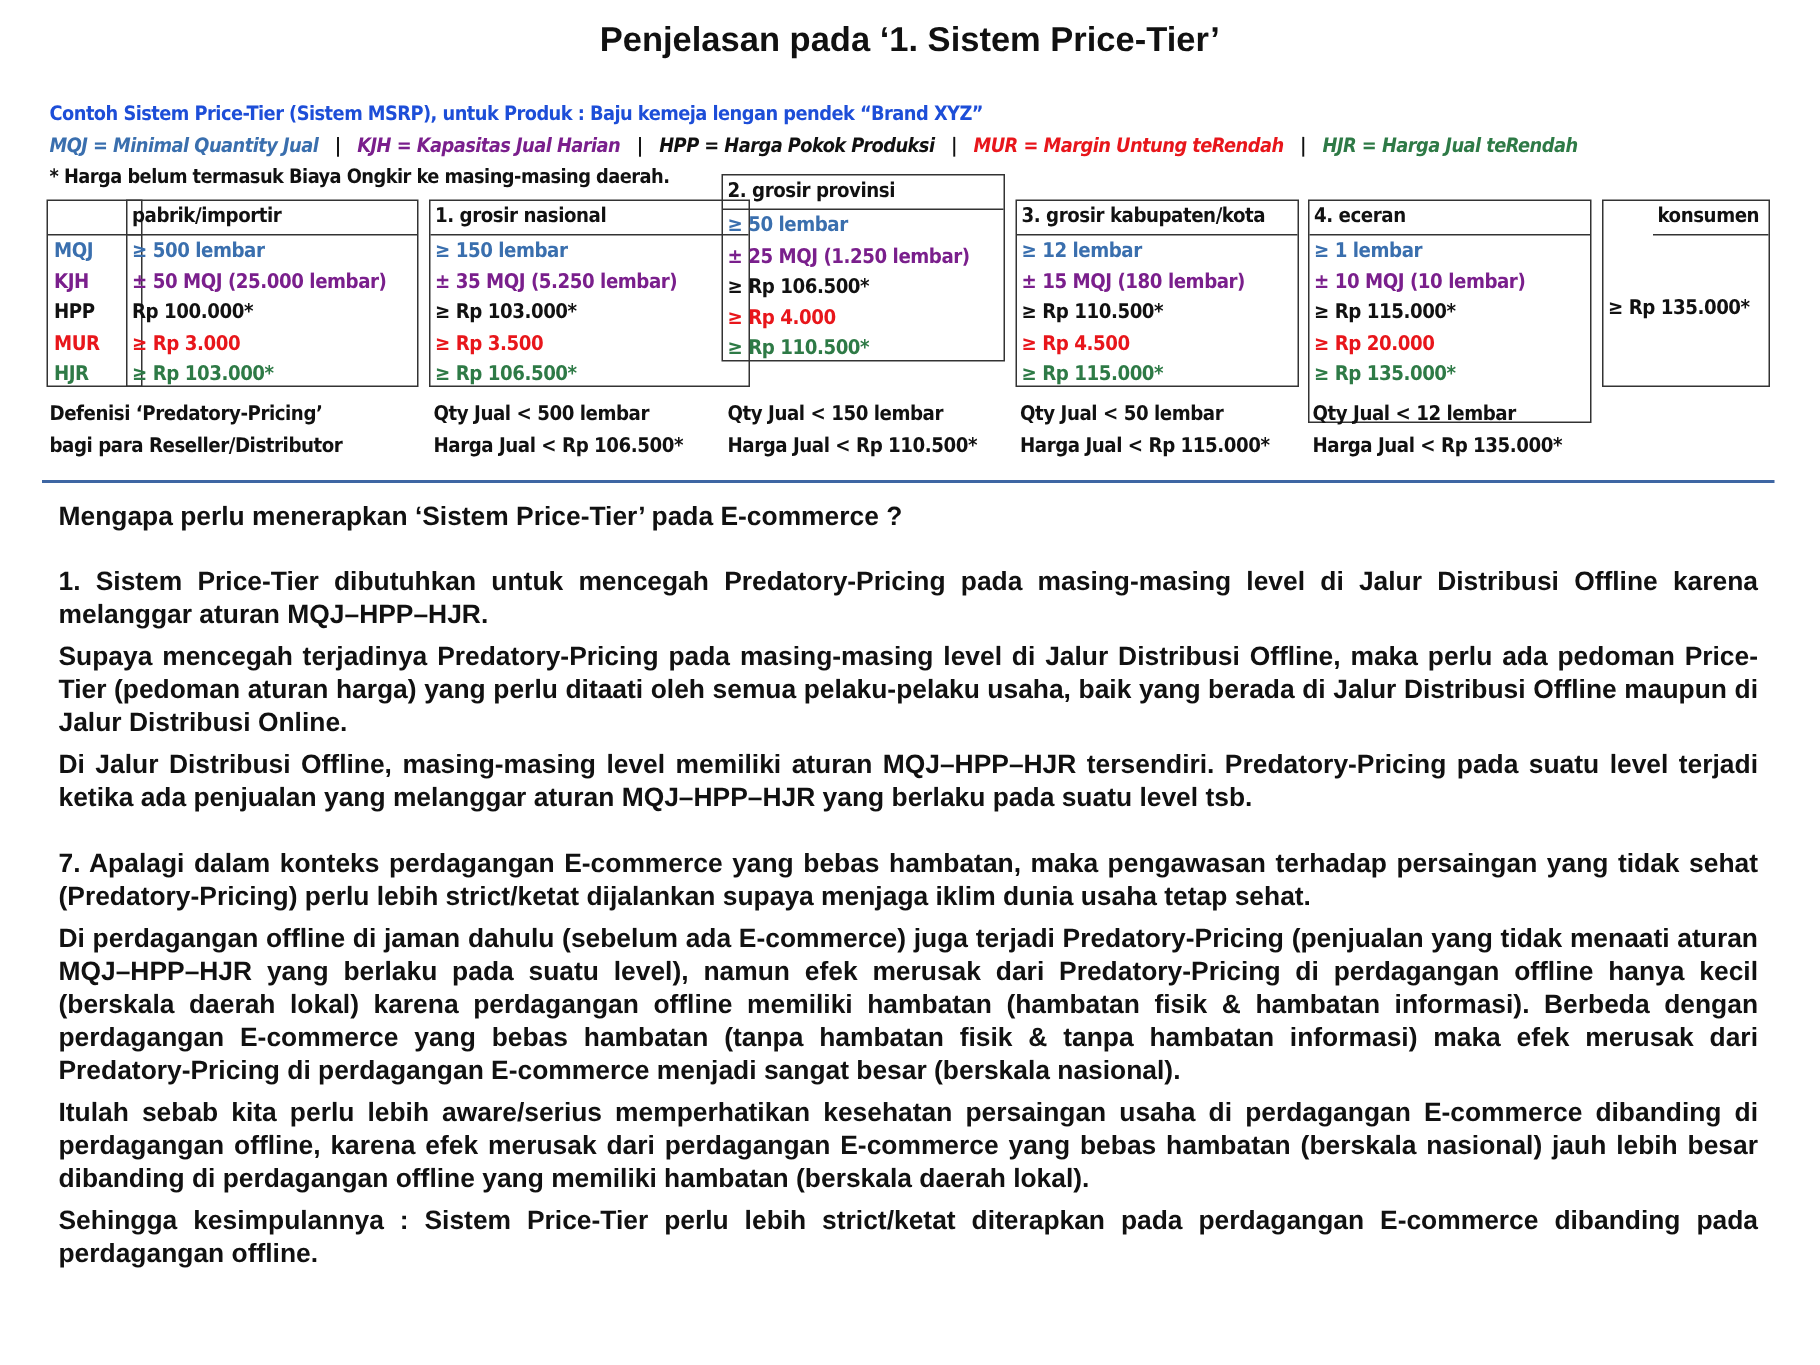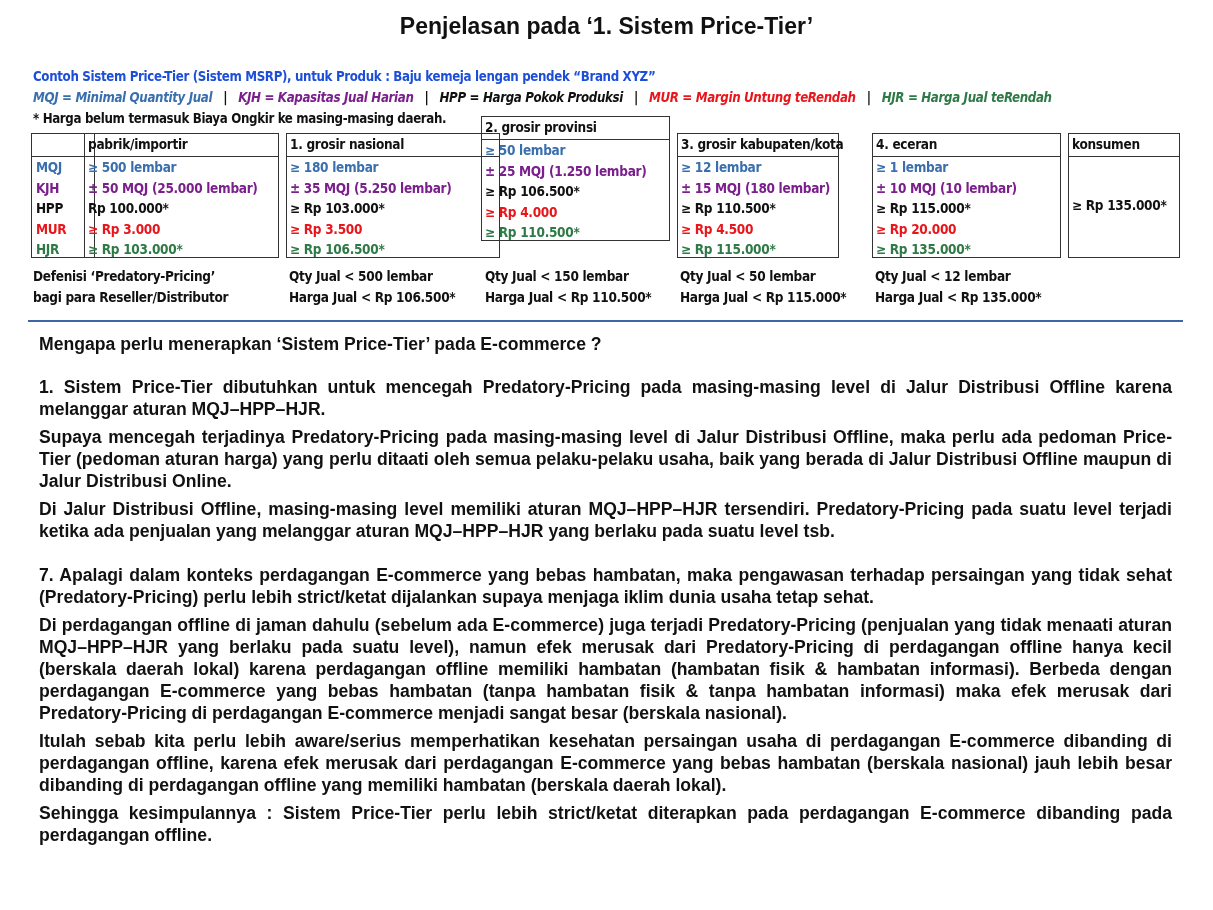--- a/index.html
+++ b/index.html
@@ -71,62 +71,62 @@
     <div class="row purple">± 50 MQJ (25.000 lembar)</div>
     <div class="row black">Rp 100.000*</div>
     <div class="row red">≥ Rp 3.000</div>
     <div class="row green">≥ Rp 103.000*</div>
   </div>
 </div>
 
 <div class="box cal" style="left:286px; top:133px; width:214px; height:125px;">
   <div class="hdr">1. grosir nasional</div>
   <div class="rows">
-    <div class="row blue">≥ 180 lembar</div>
+    <div class="row blue">≥ 150 lembar</div>
     <div class="row purple">± 35 MQJ (5.250 lembar)</div>
     <div class="row black">≥ Rp 103.000*</div>
     <div class="row red">≥ Rp 3.500</div>
     <div class="row green">≥ Rp 106.500*</div>
   </div>
 </div>
 
 <div class="box cal" style="left:481px; top:116px; width:189px; height:125px;">
   <div class="hdr">2. grosir provinsi</div>
   <div class="rows">
     <div class="row blue">≥ 50 lembar</div>
     <div class="row purple">± 25 MQJ (1.250 lembar)</div>
     <div class="row black">≥ Rp 106.500*</div>
     <div class="row red">≥ Rp 4.000</div>
     <div class="row green">≥ Rp 110.500*</div>
   </div>
 </div>
 
-<div class="box cal" style="left:677px; top:133px; width:162px; height:125px;">
+<div class="box cal" style="left:677px; top:133px; width:189px; height:125px;">
   <div class="hdr">3. grosir kabupaten/kota</div>
   <div class="rows">
     <div class="row blue">≥ 12 lembar</div>
     <div class="row purple">± 15 MQJ (180 lembar)</div>
     <div class="row black">≥ Rp 110.500*</div>
     <div class="row red">≥ Rp 4.500</div>
     <div class="row green">≥ Rp 115.000*</div>
   </div>
 </div>
 
-<div class="box cal" style="left:872px; top:133px; width:189px; height:125px;">
+<div class="box cal" style="left:872px; top:133px; width:189px; height:149px;">
   <div class="hdr">4. eceran</div>
   <div class="rows">
     <div class="row blue">≥ 1 lembar</div>
     <div class="row purple">± 10 MQJ (10 lembar)</div>
     <div class="row black">≥ Rp 115.000*</div>
     <div class="row red">≥ Rp 20.000</div>
     <div class="row green">≥ Rp 135.000*</div>
   </div>
 </div>
 
-<div class="box cal" style="left:1068px; top:133px; width:112px; height:125px;">
+<div class="box cal" style="left:1068px; top:133px; width:112px; height:125px;padding-left:33px;">
   <div class="hdr">konsumen</div>
   <div class="konsumen-val">≥ Rp 135.000*</div>
 </div>
 
 <div class="def cal" style="left:33px;">
   <div>Defenisi ‘Predatory-Pricing’</div>
   <div>bagi para Reseller/Distributor</div>
 </div>
 <div class="def cal" style="left:289px;">
   <div>Qty Jual &lt; 500 lembar</div>

